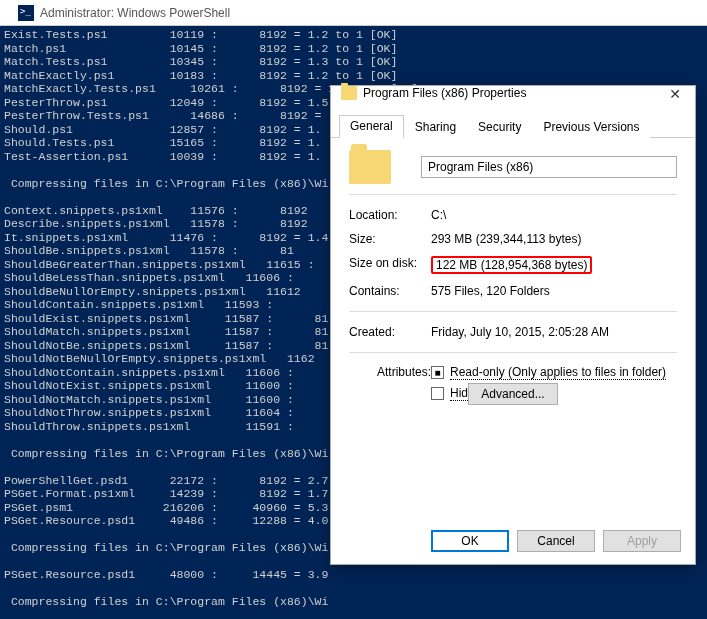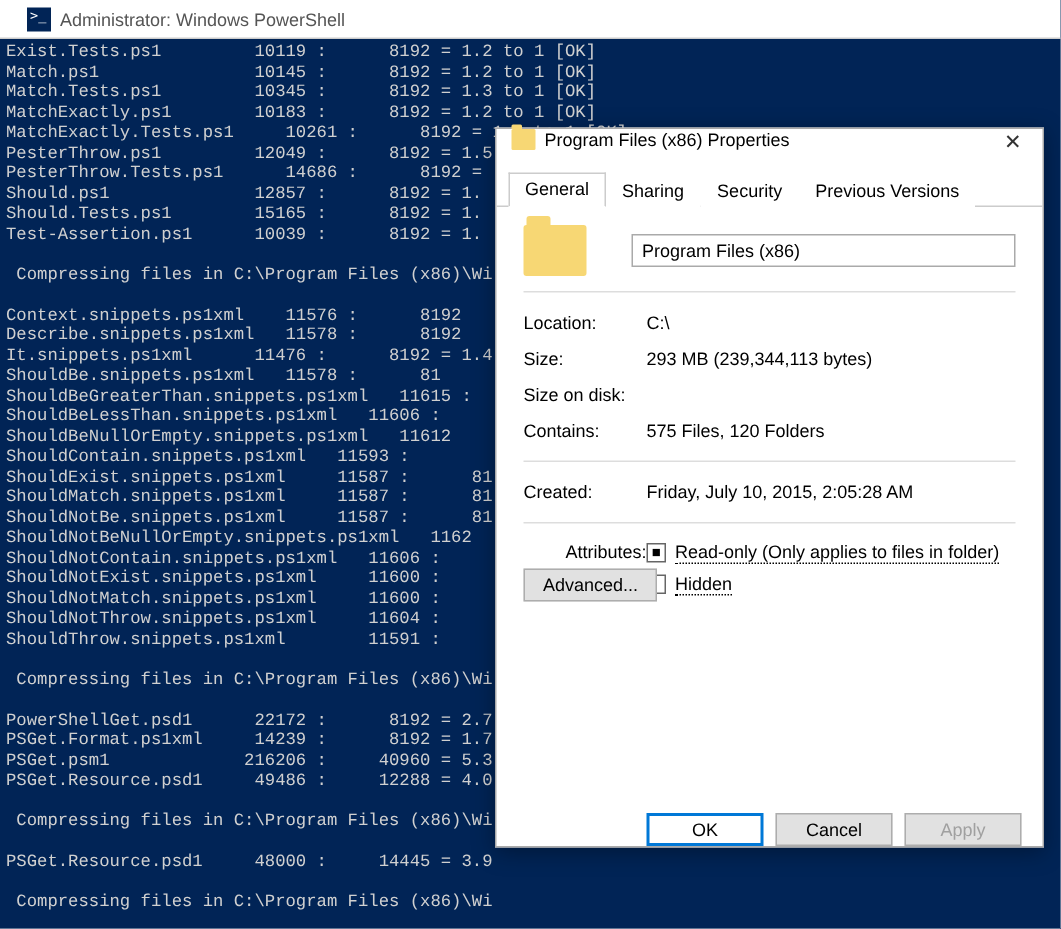--- a/index.html
+++ b/index.html
@@ -27,23 +27,23 @@
   .kv { display: flex; padding: 5px 0; font-size: 12px; }
   .kv .k { width: 82px; }
   .kv .v { flex: 1; }
   .kv .boxed { border: 2px solid #f00; padding: 0 3px; display: inline-block; border-radius: 2px; }
   .attr-row { display: flex; padding: 4px 0; align-items: flex-start; }
   .attr-row .k { width: 82px; font-size: 12px; text-align: right; }
   .attr-col { flex: 1; display: flex; flex-direction: column; gap: 6px; }
   .checkboxish { display: flex; align-items: center; gap: 6px; font-size: 12px; }
   .check { width: 13px; height: 13px; border: 1px solid #666; display: inline-flex; align-items: center; justify-content: center; font-size: 10px; line-height: 1; }
   .dotted { border-bottom: 1px dotted #000; }
-  .adv-row { display: flex; justify-content: flex-start; margin-top: -22px; }
+  .adv-row { display: flex; justify-content: center; margin-top: -22px; }
   .wbtn { min-width: 78px; height: 22px; border: 1px solid #adadad; background: #e1e1e1; font-size: 12px; padding: 0 12px; cursor: pointer; }
-  .button-row { position: absolute; bottom: 0; right: 14px; display: flex; gap: 8px; }
+  .button-row { position: absolute; bottom: 12px; right: 14px; display: flex; gap: 8px; }
   .wbtn.primary { border: 2px solid #0078d7; background: #fff; }
   .wbtn.disabled { color: #a0a0a0; }
 </style>
 </head>
 <body>
 
 <div class="ps-window">
   <div class="ps-titlebar">
     <span class="ps-icon"></span>
     <span>Administrator: Windows PowerShell</span>
@@ -120,20 +120,21 @@
     <div class="kv">
         <span class="k">Location:</span>
         <span class="v">C:\</span>
       </div>
     <div class="kv">
         <span class="k">Size:</span>
         <span class="v">293 MB (239,344,113 bytes)</span>
       </div>
     <div class="kv">
         <span class="k">Size on disk:</span>
+        <span class="v"><span class="boxed">122 MB (128,954,368 bytes)</span></span>
       </div>
     <div class="kv">
         <span class="k">Contains:</span>
         <span class="v">575 Files, 120 Folders</span>
       </div>
     <hr class="divider">
     <div class="kv">
         <span class="k">Created:</span>
         <span class="v">Friday, July 10, 2015, 2:05:28 AM</span>
       </div>

